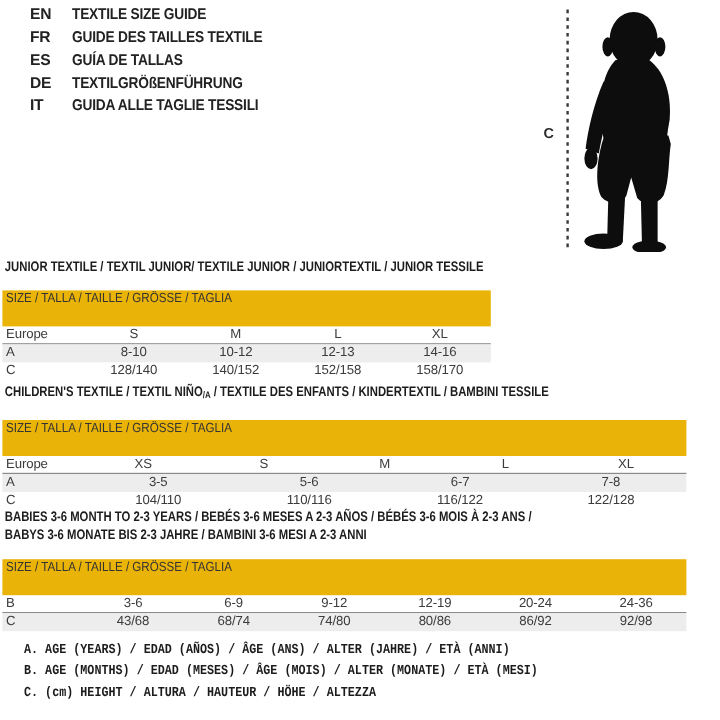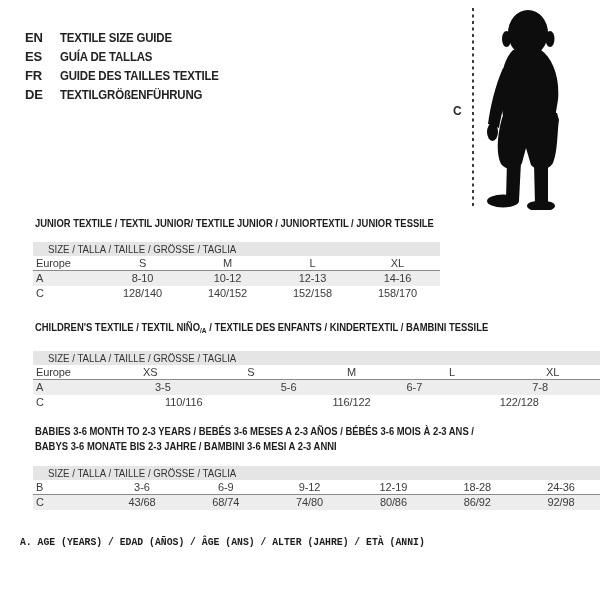--- a/index.html
+++ b/index.html
@@ -3,34 +3,34 @@
 <meta charset="utf-8">
 <style>
   html,body{margin:0;padding:0;background:#fff;}
   #page{position:relative;width:600px;height:600px;background:#ffffff;overflow:hidden;
         font-family:"Liberation Sans","DejaVu Sans",sans-serif;color:#222;}
   .cond{display:inline-block;transform:scaleX(.82);transform-origin:0 50%;white-space:nowrap;}
   .cond85{display:inline-block;transform:scaleX(.85);transform-origin:0 50%;white-space:nowrap;}
   .cond88{display:inline-block;transform:scaleX(.88);transform-origin:0 50%;white-space:nowrap;}
 
   
-  .lang-block{position:absolute;left:25px;top:28px;}
+  .lang-block{position:absolute;left:25px;top:2px;}
   .lang-row{height:19px;line-height:19px;font-size:13px;font-weight:700;letter-spacing:-.2px;white-space:nowrap;}
   .lang-code{display:inline-block;width:35px;}
 
   
   .fig-svg{position:absolute;left:450px;top:5px;}
   .fig-label{position:absolute;left:453px;top:104px;font-size:12px;font-weight:700;color:#2a2a2a;}
 
   
-  .tbl{position:absolute;left:33px;}
+  .tbl{position:absolute;left:2px;}
   .tbl-title{font-size:11.5px;font-weight:700;color:#1c1c1c;line-height:14px;white-space:nowrap;margin-left:2px;}
   .tbl-title .sub{font-size:8px;vertical-align:-2px;}
-  .size-bar{background:#e5e5e5;height:14px;line-height:14px;font-size:11px;color:#333;
-            padding-left:15px;box-sizing:border-box;}
+  .size-bar{background:#eab308;height:30px;line-height:14px;font-size:11px;color:#333;
+            padding-left:3px;box-sizing:border-box;}
   .trow{display:flex;height:15px;line-height:15px;font-size:11px;color:#3b3b3b;letter-spacing:-.1px;}
   .trow.sep{height:14px;line-height:14px;border-bottom:1px solid #8a8a8a;}
   .trow.shade{background:#ededed;}
   .trow .lbl{width:67px;padding-left:3px;box-sizing:border-box;}
   .trow .c{flex:1;text-align:center;}
   .gap12{height:12px;} .gap13{height:13px;}
 
   
   .footnotes{position:absolute;left:20px;top:533px;}
   .fn-line{height:18px;line-height:18px;font-size:11.5px;font-weight:700;color:#1c1c1c;white-space:nowrap;font-family:Liberation Mono, monospace;}
@@ -38,27 +38,30 @@
 </head>
 <body>
 
 <div id="page">
 
   <div class="lang-block">
     <div class="lang-row">
       <span class="lang-code">EN</span><span class="cond88">TEXTILE SIZE GUIDE</span>
     </div>
     <div class="lang-row">
+      <span class="lang-code">FR</span><span class="cond88">GUIDE DES TAILLES TEXTILE</span>
+    </div>
+    <div class="lang-row">
       <span class="lang-code">ES</span><span class="cond88">GUÍA DE TALLAS</span>
     </div>
     <div class="lang-row">
-      <span class="lang-code">FR</span><span class="cond88">GUIDE DES TAILLES TEXTILE</span>
+      <span class="lang-code">DE</span><span class="cond88">TEXTILGRÖßENFÜHRUNG</span>
     </div>
     <div class="lang-row">
-      <span class="lang-code">DE</span><span class="cond88">TEXTILGRÖßENFÜHRUNG</span>
+      <span class="lang-code">IT</span><span class="cond88">GUIDA ALLE TAGLIE TESSILI</span>
     </div>
   </div>
 
   <span class="fig-label">C</span>
   <svg class="fig-svg" width="130" height="205" viewBox="0 0 130 205">
     <line x1="23" y1="3" x2="23" y2="201" stroke="#3a3a3a" stroke-width="2" stroke-dasharray="3 3.5"></line>
     <g transform="translate(30,3)" fill="#0d0d0d">
       <ellipse cx="48" cy="25" rx="20" ry="23"></ellipse>
       <ellipse cx="26.5" cy="31" rx="4.5" ry="8"></ellipse>
       <ellipse cx="70" cy="31" rx="4.5" ry="8"></ellipse>
@@ -117,48 +120,51 @@
     </div>
     <div class="trow shade">
       <span class="lbl">A</span>
       <span class="c">3-5</span>
       <span class="c">5-6</span>
       <span class="c">6-7</span>
       <span class="c">7-8</span>
     </div>
     <div class="trow">
       <span class="lbl">C</span>
+      <span class="c">104/110</span>
       <span class="c">110/116</span>
       <span class="c">116/122</span>
       <span class="c">122/128</span>
     </div>
   </div>
 
   <div class="tbl" style="top:424px;width:570px;">
     <div class="tbl-title" style="height:15px;"><span class="cond">BABIES 3-6 MONTH TO 2-3 YEARS / BEBÉS 3-6 MESES A 2-3 AÑOS / BÉBÉS 3-6 MOIS À 2-3 ANS /</span></div>
     <div class="tbl-title" style="height:15px;"><span class="cond">BABYS 3-6 MONATE BIS 2-3 JAHRE / BAMBINI 3-6 MESI A 2-3 ANNI</span></div>
     <div class="gap12"></div>
     <div class="size-bar"><span class="cond88">SIZE / TALLA / TAILLE / GRÖSSE / TAGLIA</span></div>
     <div class="trow sep">
       <span class="lbl">B</span>
       <span class="c">3-6</span>
       <span class="c">6-9</span>
       <span class="c">9-12</span>
       <span class="c">12-19</span>
-      <span class="c">18-28</span>
+      <span class="c">20-24</span>
       <span class="c">24-36</span>
     </div>
     <div class="trow shade">
       <span class="lbl">C</span>
       <span class="c">43/68</span>
       <span class="c">68/74</span>
       <span class="c">74/80</span>
       <span class="c">80/86</span>
       <span class="c">86/92</span>
       <span class="c">92/98</span>
     </div>
   </div>
 
   <div class="footnotes">
     <div class="fn-line"><span class="cond85">A. AGE (YEARS) / EDAD (AÑOS) / ÂGE (ANS) / ALTER (JAHRE) / ETÀ (ANNI)</span></div>
+    <div class="fn-line"><span class="cond85">B. AGE (MONTHS) / EDAD (MESES) / ÂGE (MOIS) / ALTER (MONATE) / ETÀ (MESI)</span></div>
+    <div class="fn-line"><span class="cond85">C. (cm) HEIGHT / ALTURA / HAUTEUR / HÖHE / ALTEZZA</span></div>
   </div>
 
 </div>
 
 </body></html>

